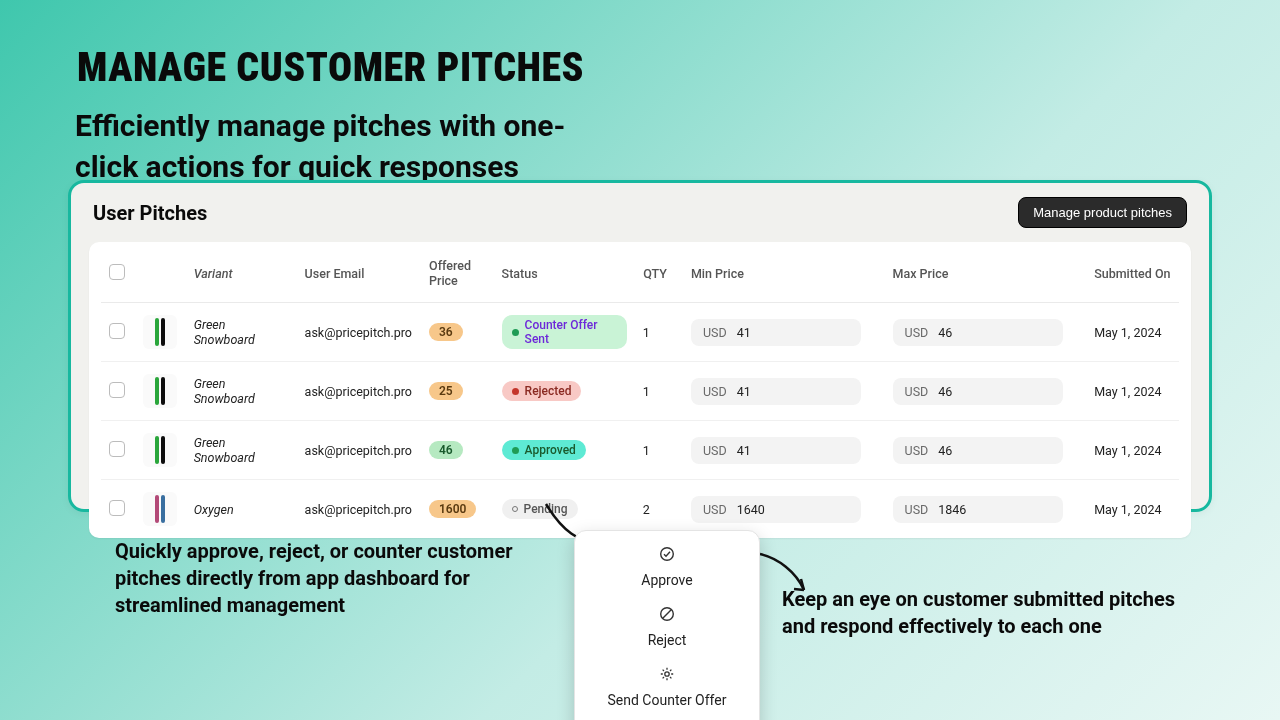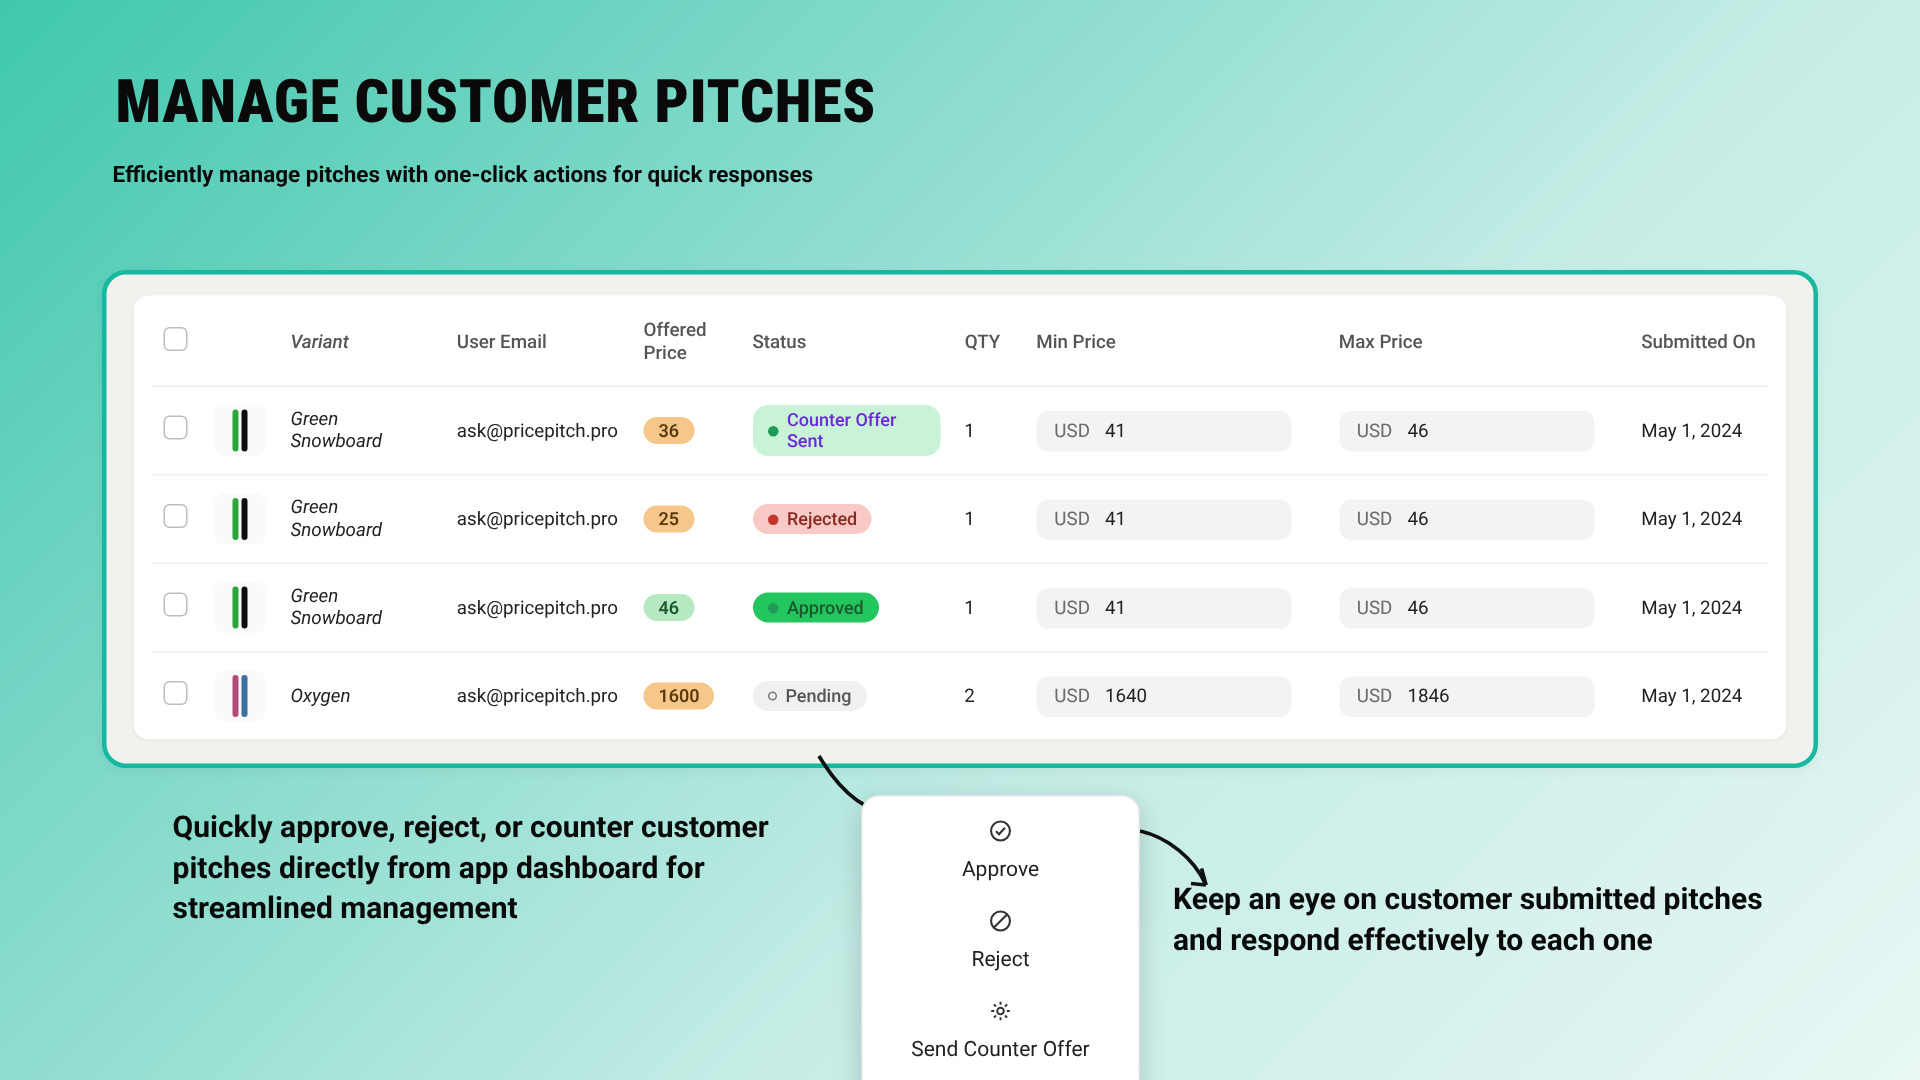--- a/index.html
+++ b/index.html
@@ -11,21 +11,21 @@
     color: #0a0a0a;
     position: relative;
   }
   .hero-title {
     position: absolute; left: 77px; top: 44px;
     font-size: 40px; font-weight: 900; letter-spacing: 0.5px;
     font-stretch: condensed;
   }
   .hero-subtitle {
     position: absolute; left: 75px; top: 106px;
-    font-size: 15px; font-weight: 700; line-height: 1.35;
+    font-size: 30px; font-weight: 700; line-height: 1.35;
     max-width: 540px;
   }
   .panel {
     position: absolute; left: 68px; top: 180px;
     width: 1144px; height: 332px;
     background: #f1f1ee; border-radius: 16px;
     border: 3px solid #17b89f;
     padding: 14px 18px 18px 18px;
     box-shadow: 0 2px 8px rgba(0,0,0,0.05);
   }
@@ -82,21 +82,21 @@
   .price-badge.green { background: #b6e9c1; color: #1a5a2d; }
   .status-pill {
     display: inline-flex; align-items: center; gap: 6px;
     border-radius: 10px; padding: 3px 10px; font-size: 12px; font-weight: 500;
   }
   .status-pill .dot { width: 7px; height: 7px; border-radius: 50%; flex: none; }
   .status-counter { background: #c9f3d6; color: #6d28d9; }
   .status-counter .dot { background: #1f9b55; }
   .status-rejected { background: #f8c9c5; color: #8a2a22; }
   .status-rejected .dot { background: #c4362c; }
-  .status-approved { background: #22c55e; color: #1a5a2d; }
+  .status-approved { background: #5eead4; color: #1a5a2d; }
   .status-approved .dot { background: #1f9b55; }
   .status-pending { background: #f0f0f0; color: #555; }
   .status-pending .dot { background: transparent; border: 1.5px solid #777; width:6px; height:6px;}
   .price-field {
     display: inline-flex; align-items: center; gap: 10px;
     background: #f3f3f3; border-radius: 8px; padding: 6px 12px;
     font-size: 12.5px; color: #555; min-width: 170px;
   }
   .price-field .cur { color: #6a6a6a; }
   .price-field .val { color: #222; }
@@ -126,20 +126,24 @@
   .arrow { position: absolute; }
   .arrow svg { overflow: visible; }
 </style>
 </head>
 <body>
 
 <div class="hero-title">MANAGE CUSTOMER PITCHES</div>
 <div class="hero-subtitle">Efficiently manage pitches with one-click actions for quick responses</div>
 
 <div class="panel">
+  <div class="panel-header">
+    <div class="panel-title">User Pitches</div>
+    <button class="manage-btn">Manage product pitches</button>
+  </div>
   <div class="table-card">
     <table>
       <thead>
         <tr>
           <th class="col-check"><input type="checkbox" style=""></th>
           <th class="col-thumb"></th>
           <th class="col-variant">Variant</th>
           <th class="col-email">User Email</th>
           <th class="col-price">Offered Price</th>
           <th class="col-status">Status</th>

